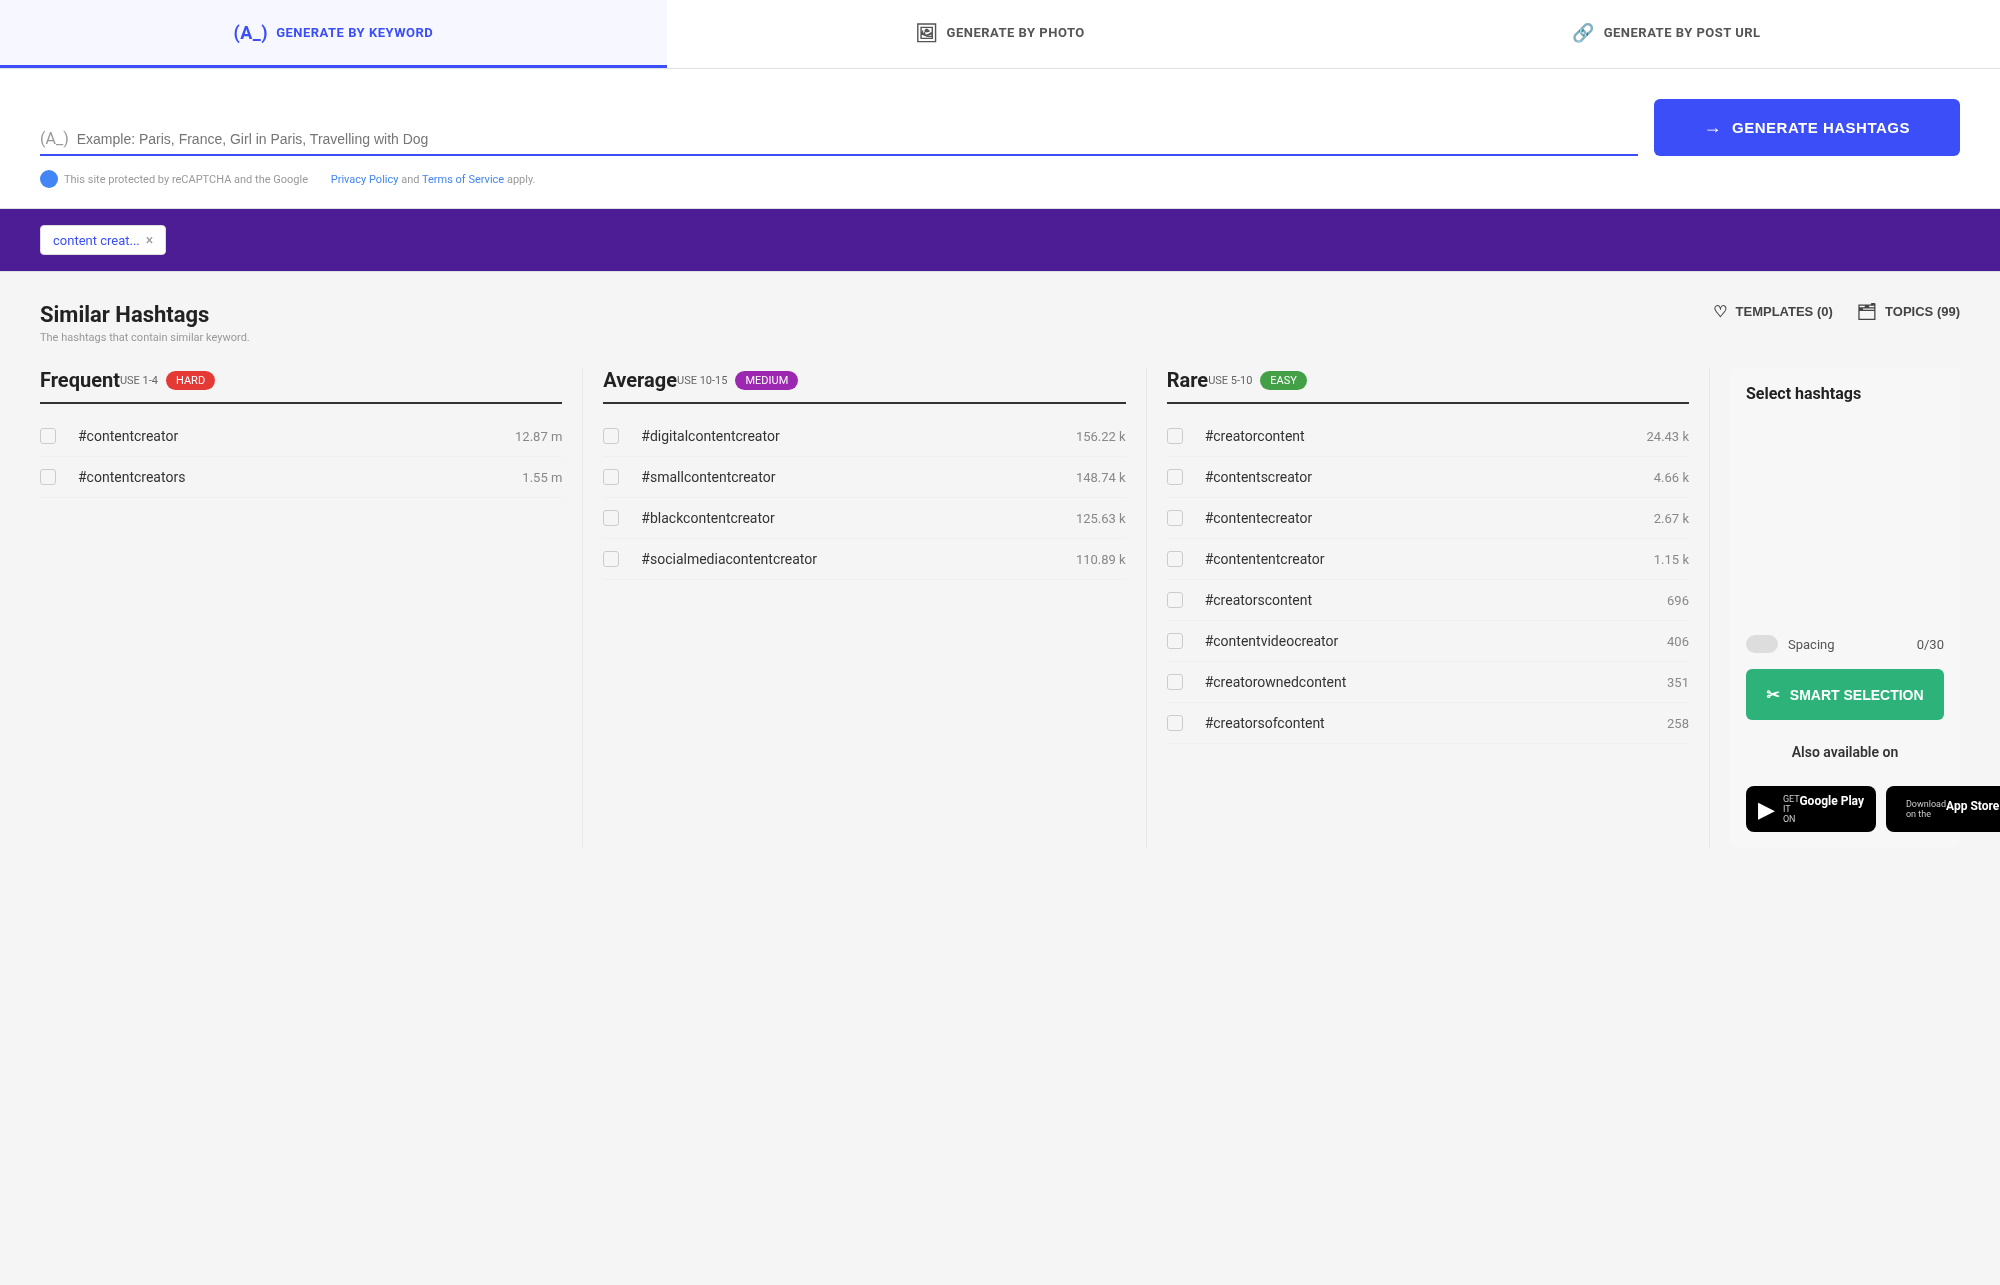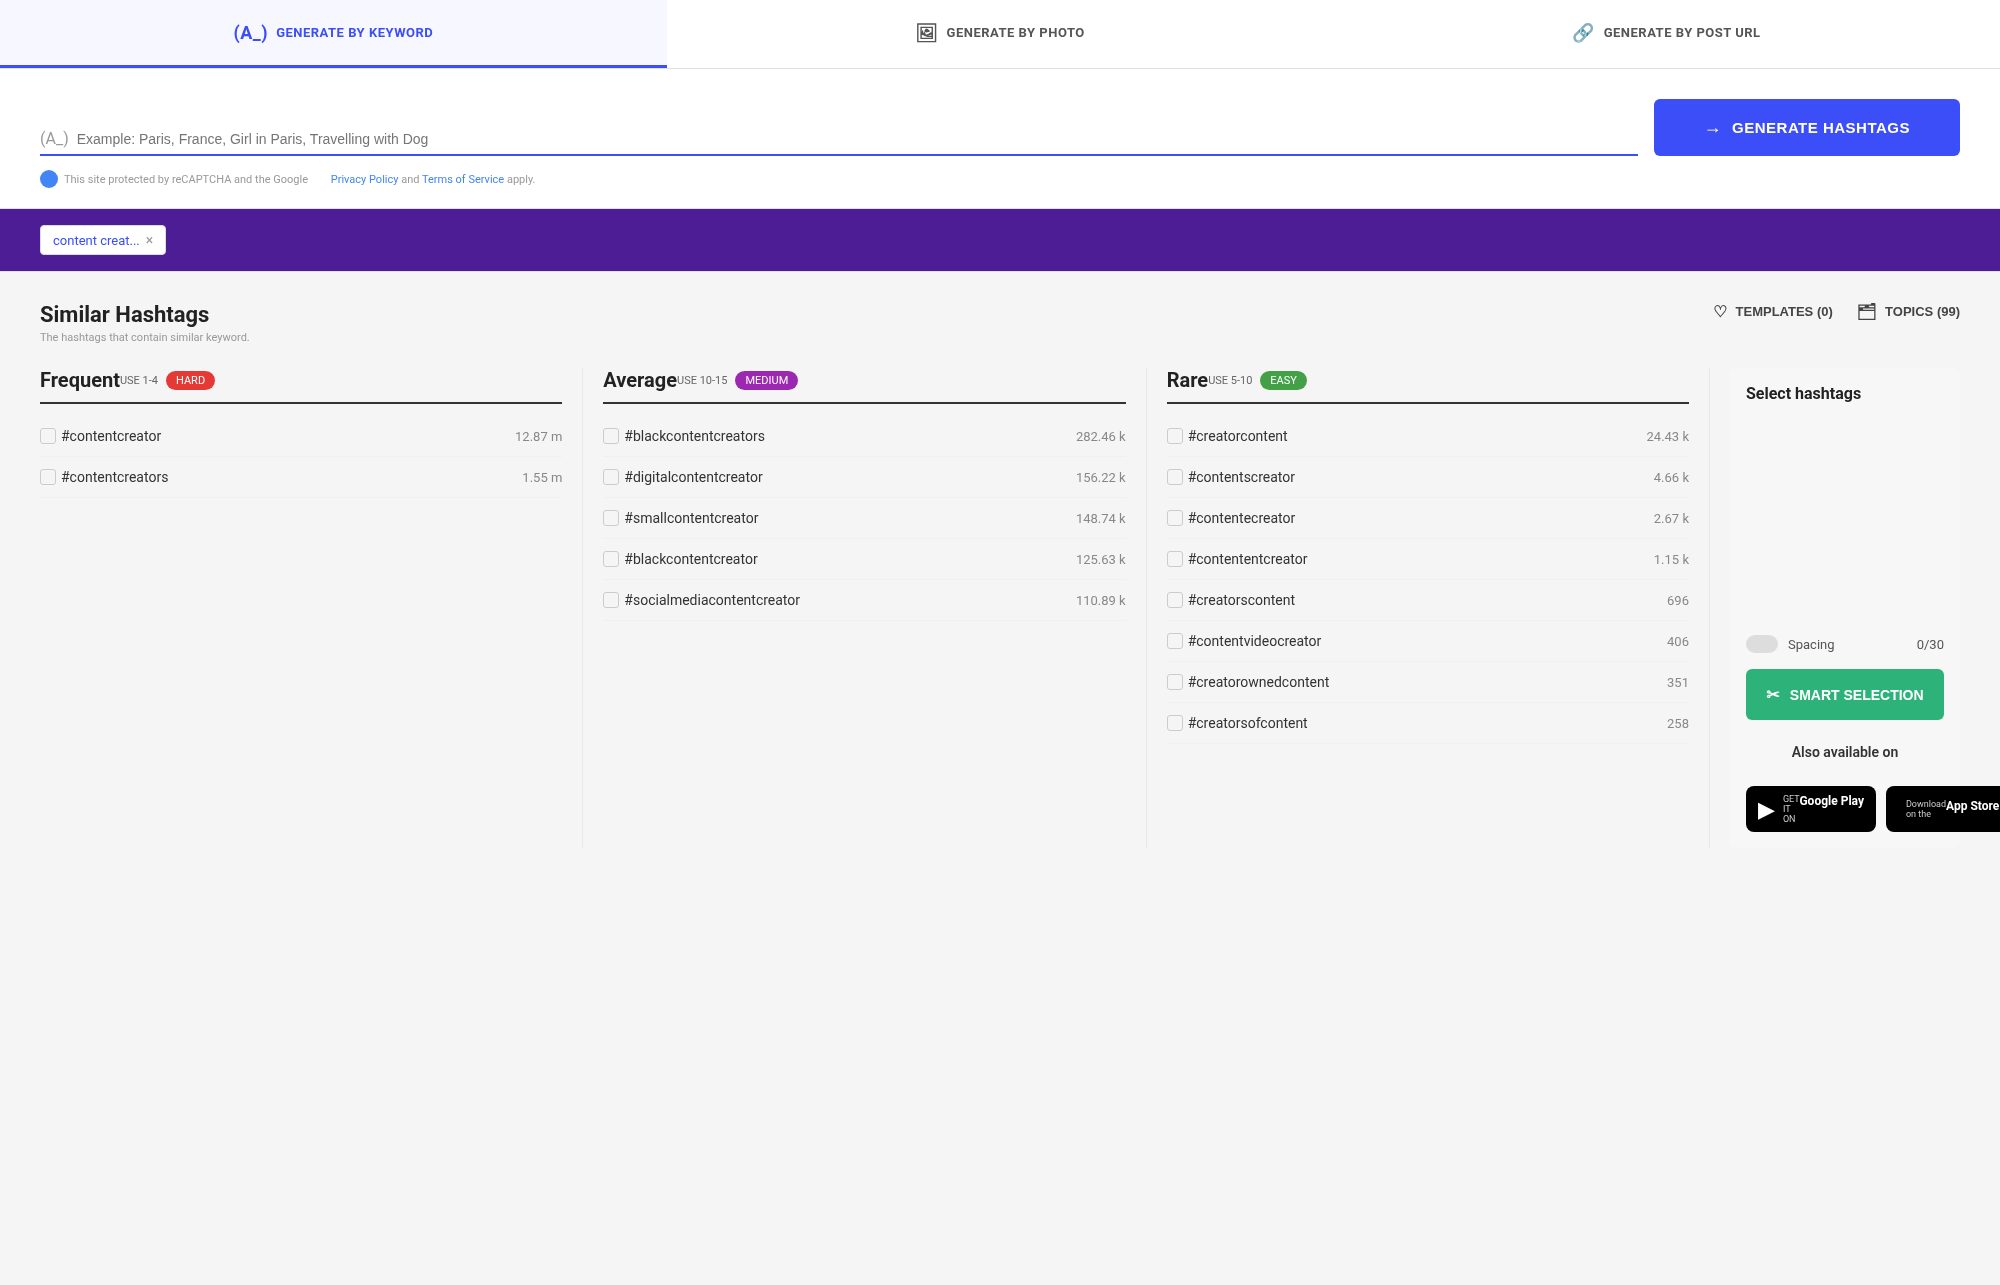--- a/index.html
+++ b/index.html
@@ -35,21 +35,21 @@
     .col { flex: 1; border-right: 1px solid #e8e8e8; padding-right: 20px; margin-right: 20px; }
     .col:last-child { border-right: none; margin-right: 0; padding-right: 0; }
     .col-header { display: flex; align-items: center; margin-bottom: 12px; padding-bottom: 10px; border-bottom: 2px solid #333; }
     .col-title { font-size: 20px; font-weight: 700; color: #222; }
     .col-meta { display: flex; align-items: center; gap: 8px; font-size: 11px; color: #666; }
     .badge { border-radius: 12px; padding: 3px 10px; font-size: 11px; font-weight: 400; color: #fff; }
     .badge-hard { background: #e53935; }
     .badge-medium { background: #9c27b0; }
     .badge-easy { background: #43a047; }
 
-    .hashtag-row { display: flex; align-items: center; gap: 5px; padding: 12px 0; border-bottom: 1px solid #f0f0f0; }
+    .hashtag-row { display: flex; align-items: center; gap: 22px; padding: 12px 0; border-bottom: 1px solid #f0f0f0; }
     .hashtag-cb { width: 16px; height: 16px; border: 1.5px solid #ccc; border-radius: 3px; flex-shrink: 0; cursor: pointer; }
     .hashtag-name { flex: 1; font-size: 14px; color: #333; }
     .hashtag-count { font-size: 13px; color: #888; margin-left: 35px; }
 
     .select-panel { width: 230px; flex-shrink: 0; background: #f7f7f7; border-radius: 6px; padding: 16px; display: flex; flex-direction: column; gap: 16px; }
     .select-panel-title { font-size: 16px; font-weight: 700; color: #222; }
     .spacing-row { display: flex; align-items: center; gap: 10px; margin-top: auto; }
     .spacing-toggle { width: 32px; height: 18px; background: #ddd; border-radius: 10px; flex-shrink: 0; cursor: pointer; }
     .spacing-label { font-size: 13px; color: #555; flex: 1; }
     .spacing-count { font-size: 13px; color: #555; }
@@ -157,25 +157,20 @@
     <div class="col">
       <div class="col-header">
         <span class="col-title">Average</span>
         <div class="col-meta">
           <span>USE 10-15</span>
           <span class="badge badge-medium">MEDIUM</span>
         </div>
       </div>
       <div class="hashtag-row">
         <div class="hashtag-cb"></div>
-        <span class="hashtag-name">#blackcontentcreators</span>
-        <span class="hashtag-count">282.46 k</span>
-      </div>
-      <div class="hashtag-row">
-        <div class="hashtag-cb"></div>
         <span class="hashtag-name">#digitalcontentcreator</span>
         <span class="hashtag-count">156.22 k</span>
       </div>
       <div class="hashtag-row">
         <div class="hashtag-cb"></div>
         <span class="hashtag-name">#smallcontentcreator</span>
         <span class="hashtag-count">148.74 k</span>
       </div>
       <div class="hashtag-row">
         <div class="hashtag-cb"></div>

